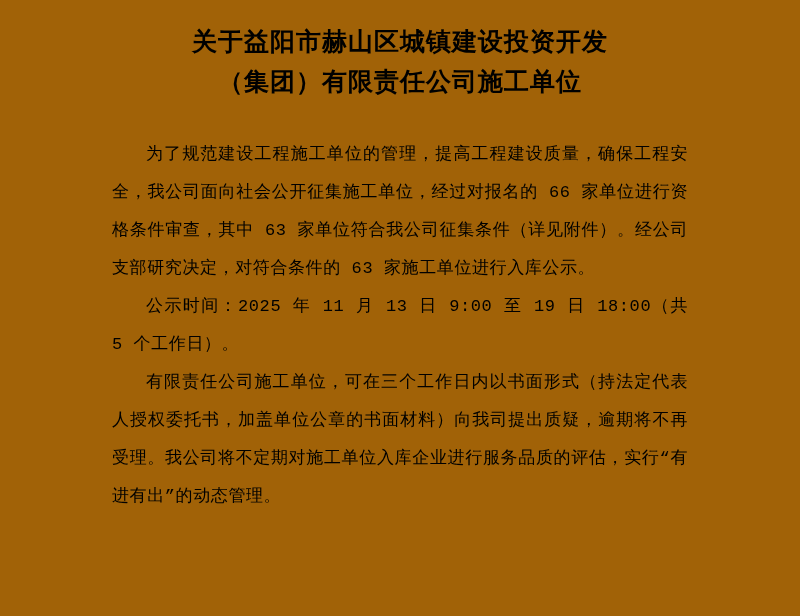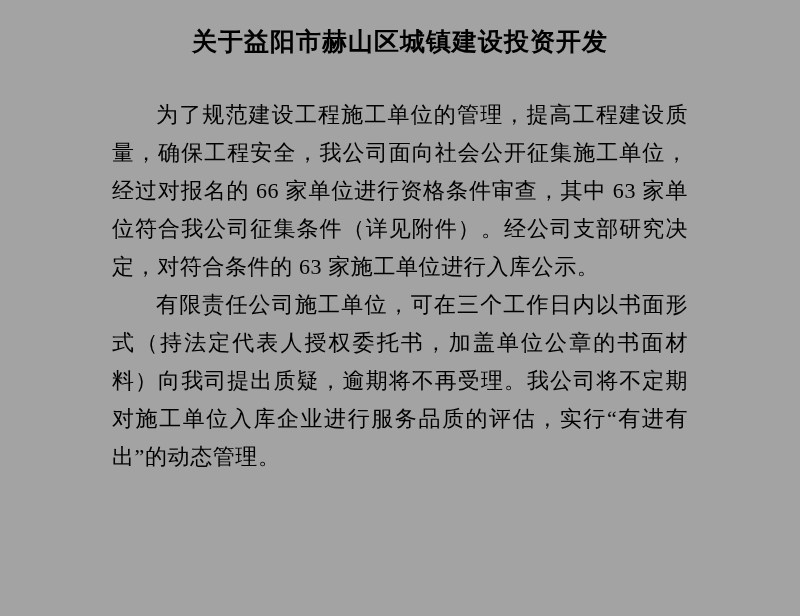--- a/index.html
+++ b/index.html
@@ -11,43 +11,43 @@
     width: 800px;
     height: 616px;
     overflow: hidden;
     font-family: "Liberation Serif", serif;
     color: #000000;
   }
   .page {
     position: relative;
     width: 800px;
     height: 616px;
-    background: #a3a3a3;
+    background: #a16207;
     box-sizing: border-box;
     padding: 14px 112px 0 112px;
   }
   .doc-title {
     text-align: center;
     font-family: "Liberation Serif", serif;
     font-weight: bold;
     font-size: 25px;
     line-height: 40px;
     letter-spacing: 1px;
     color: #000000;
     margin: 0;
     padding-top: 8px;
   }
   .doc-title .tline {
     display: block;
     white-space: nowrap;
   }
   .body-text {
     margin-top: 34px;
-    font-family: Liberation Serif, serif;
-    font-size: 22px;
+    font-family: Liberation Mono, monospace;
+    font-size: 17px;
     line-height: 38px;
     letter-spacing: 0.6px;
     text-align: justify;
     text-justify: inter-character;
   }
   .para {
     margin: 0;
     text-indent: 2em;
     text-align: justify;
     text-justify: inter-character;
@@ -56,20 +56,22 @@
     margin-top: 0;
   }
 </style>
 </head>
 <body>
 
 <div class="page">
 
   <h1 class="doc-title">
     <span class="tline">关于益阳市赫山区城镇建设投资开发</span>
+    <span class="tline">（集团）有限责任公司施工单位</span>
   </h1>
 
   <div class="body-text">
     <p class="para">为了规范建设工程施工单位的管理，提高工程建设质量，确保工程安全，我公司面向社会公开征集施工单位，经过对报名的 66 家单位进行资格条件审查，其中 63 家单位符合我公司征集条件（详见附件）。经公司支部研究决定，对符合条件的 63 家施工单位进行入库公示。</p>
+    <p class="para">公示时间：2025 年 11 月 13 日 9:00 至 19 日 18:00（共 5 个工作日）。</p>
     <p class="para">有限责任公司施工单位，可在三个工作日内以书面形式（持法定代表人授权委托书，加盖单位公章的书面材料）向我司提出质疑，逾期将不再受理。我公司将不定期对施工单位入库企业进行服务品质的评估，实行“有进有出”的动态管理。</p>
   </div>
 
 </div>
 
 </body></html>

